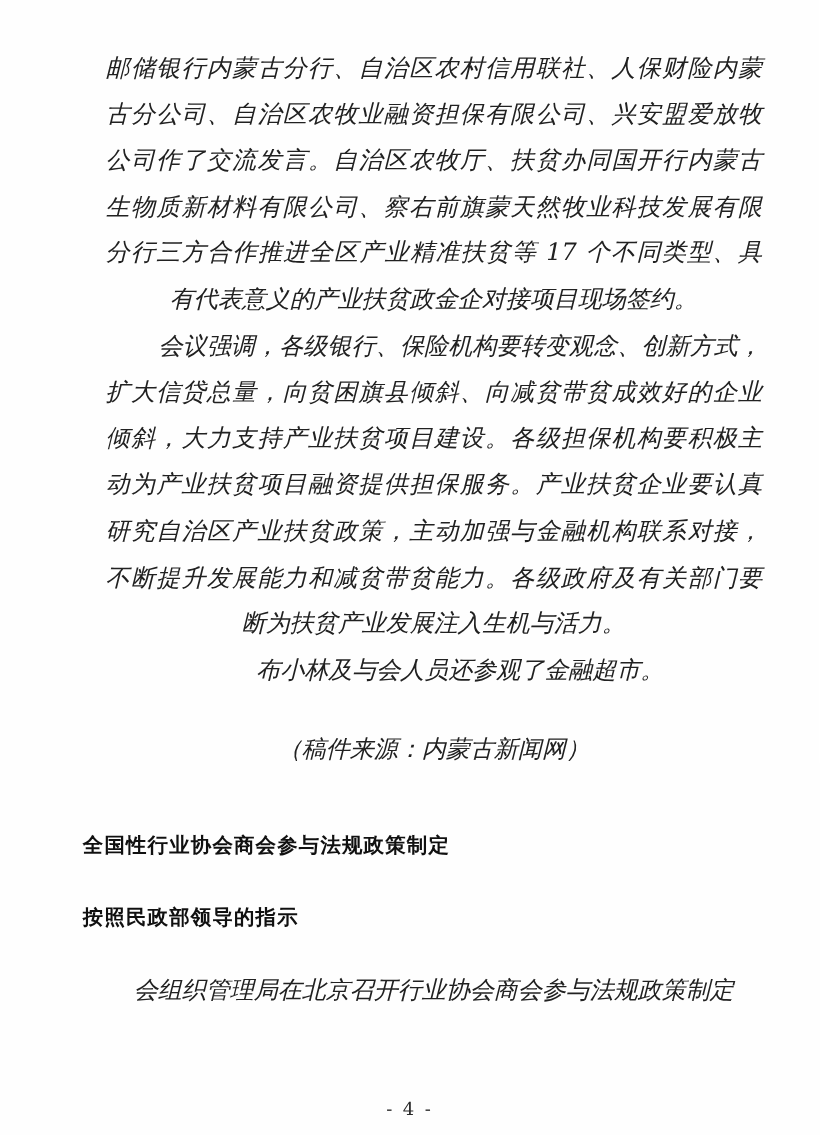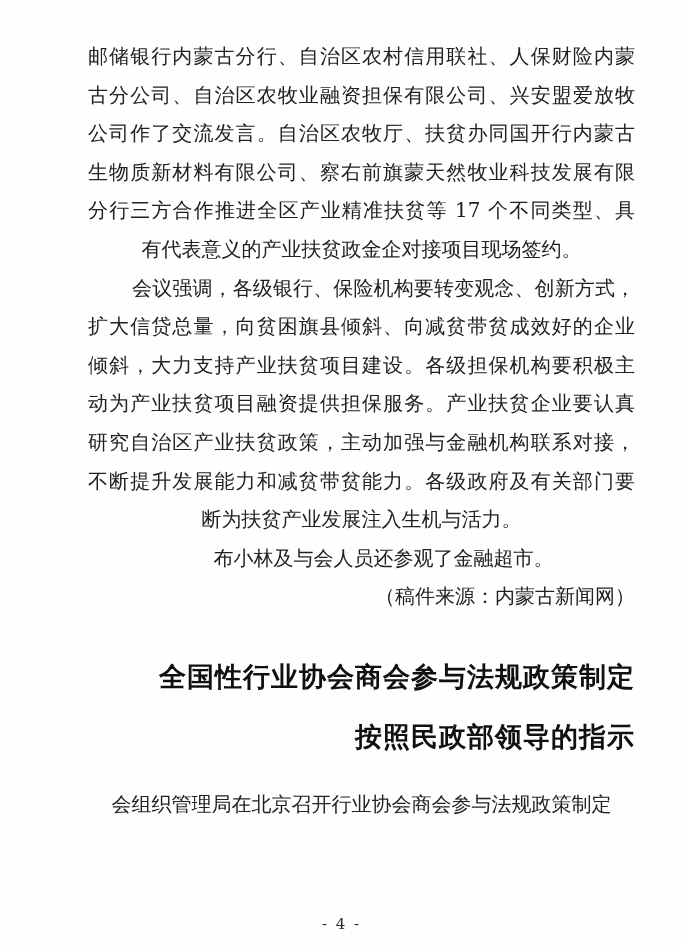--- a/index.html
+++ b/index.html
@@ -18,44 +18,46 @@
   }
   .content {
     position: absolute;
     left: 88px;
     top: 37px;
     width: 547px;
   }
   .bodytext {
     font-size: 20px;
     line-height: 38.6px;
+    font-style: italic;
   }
   .line {
     text-align: center;
     white-space: nowrap;
   }
   .line.fill {
     white-space: normal;
     text-align: justify;
     text-align-last: justify;
   }
   .line.indent {
     text-indent: 44px;
   }
   .line.right {
-    text-align: right;
+    text-align: center;
+    margin-top: 28px;
   }
   .article2-title {
     margin-top: 31px;
     margin-left: -19px;
     font-family: "DejaVu Sans", "Liberation Sans", sans-serif;
     font-weight: 700;
-    font-size: 27px;
+    font-size: 17px;
     line-height: 60px;
-    text-align: right;
+    text-align: left;
     color: #101010;
     letter-spacing: 1px;
   }
   .article2-body {
     margin-top: 5px;
   }
   .footer {
     position: absolute;
     left: 0;
     right: 0;

